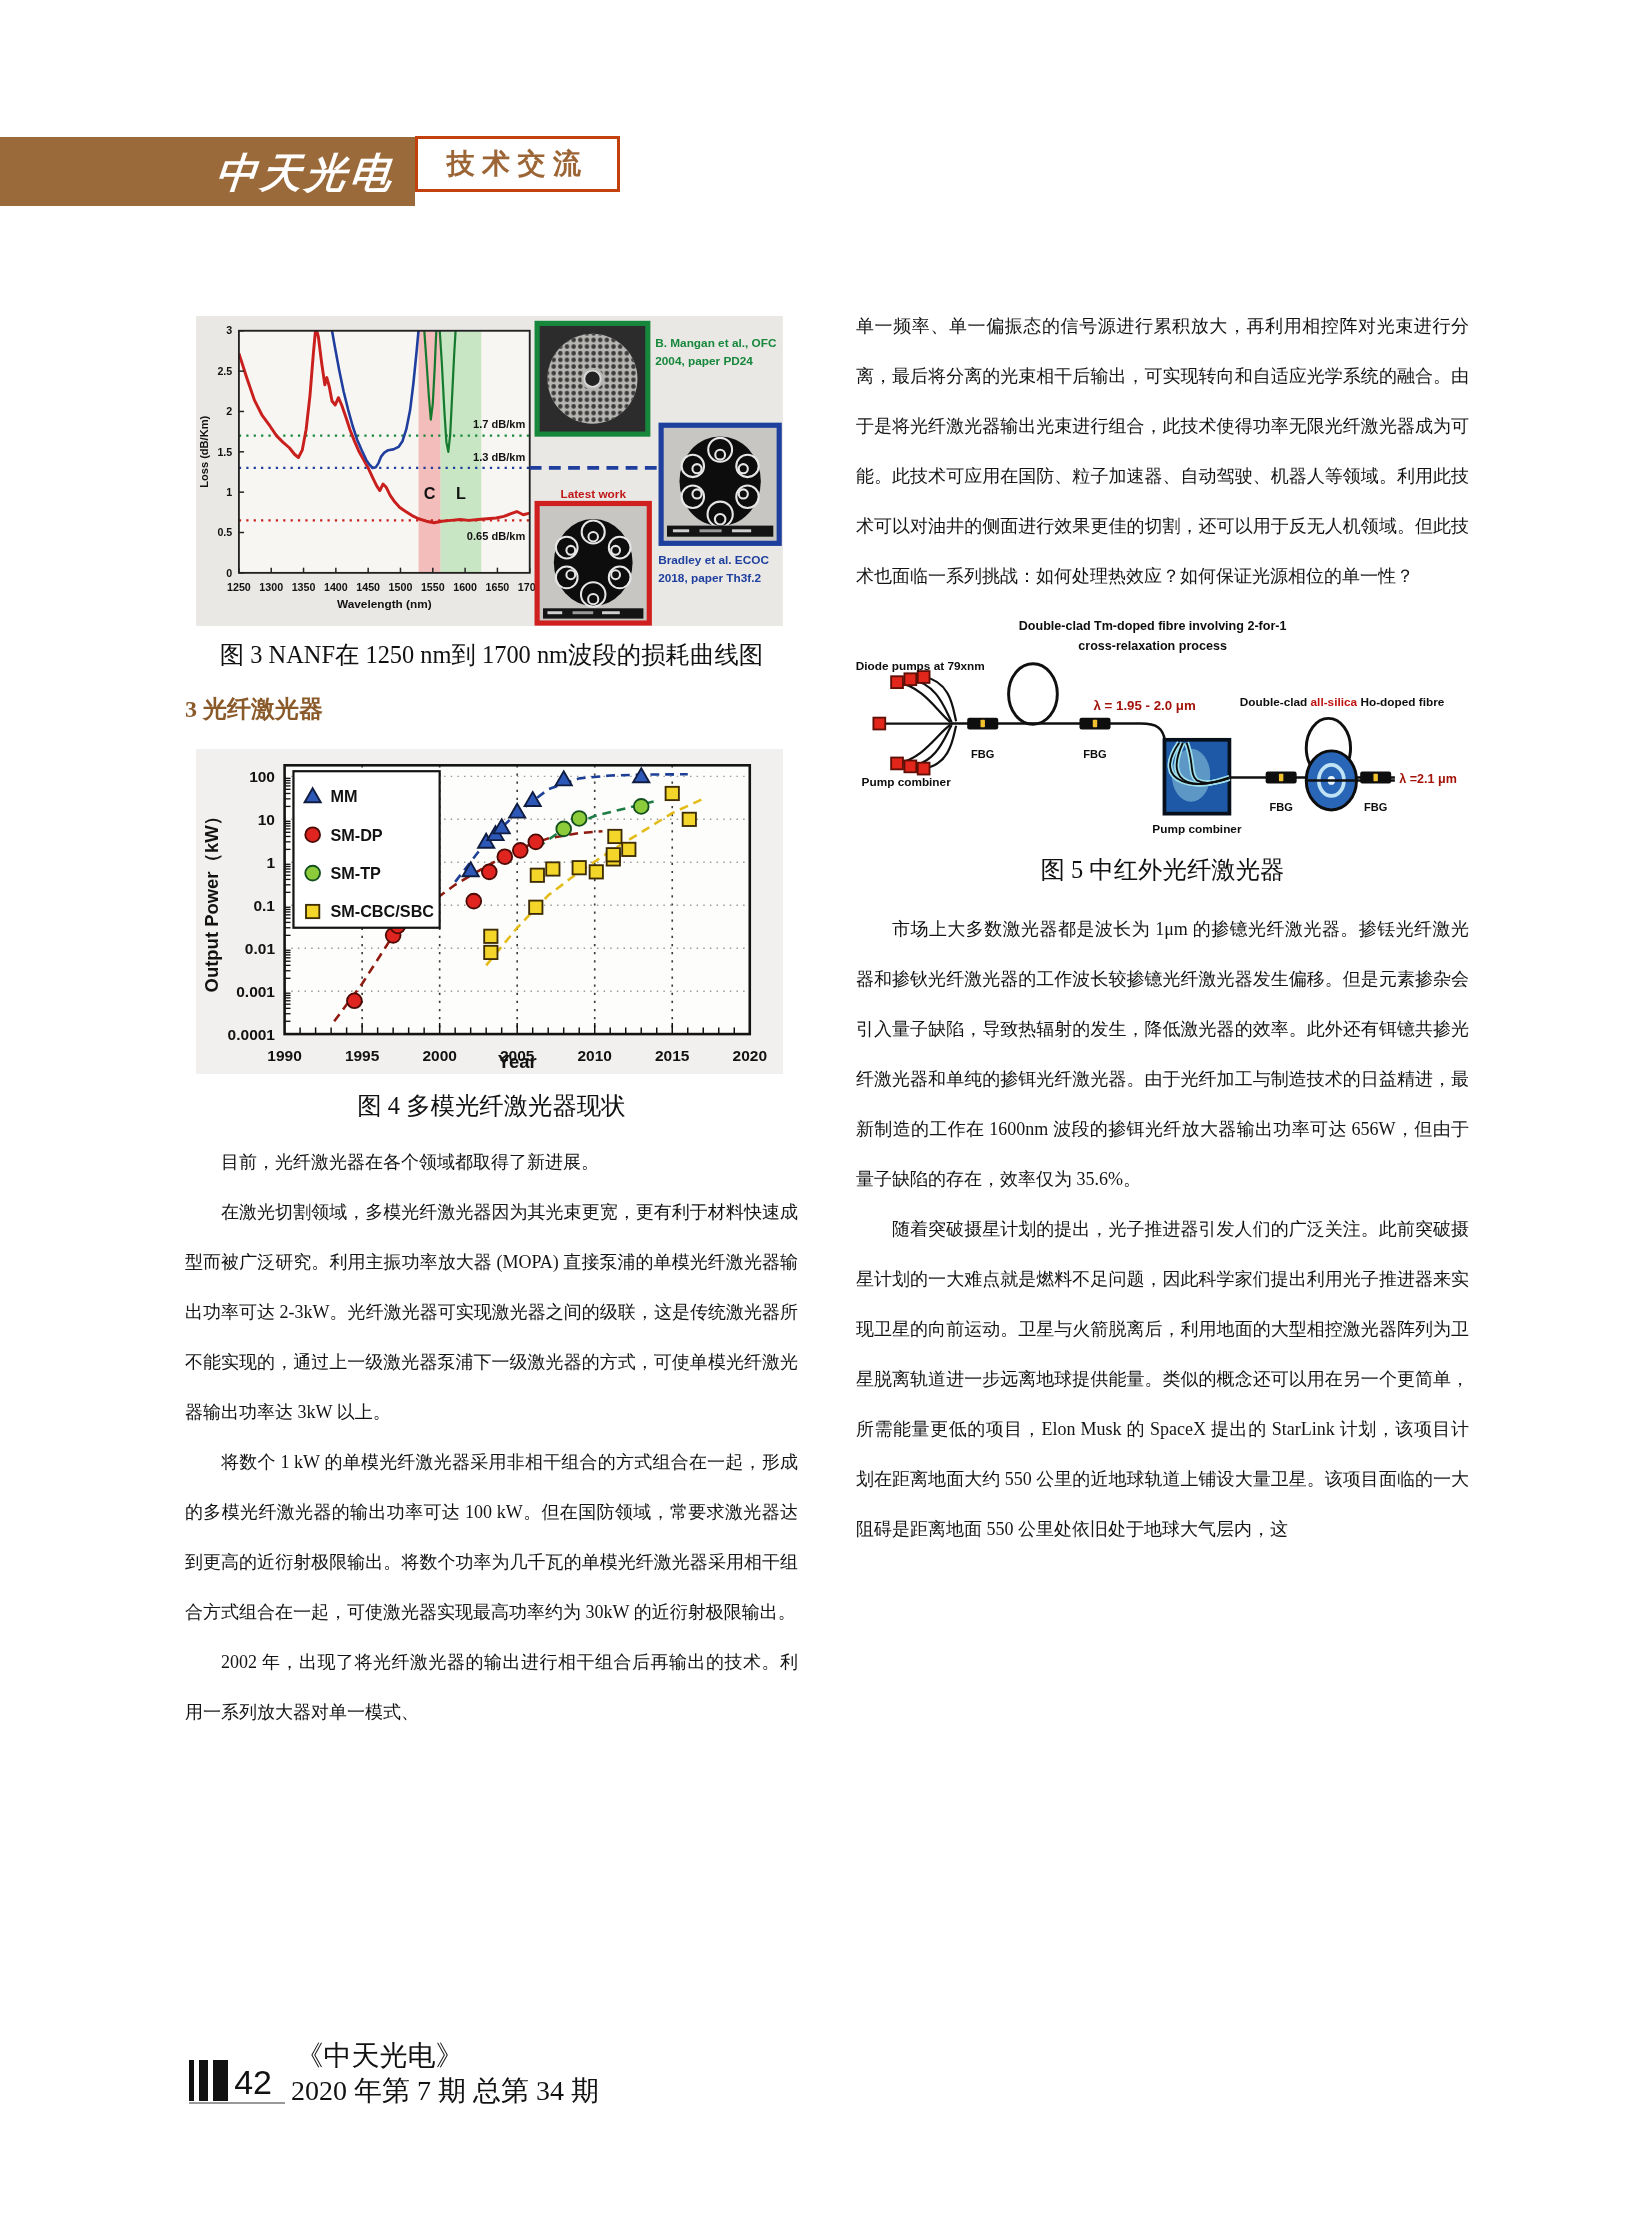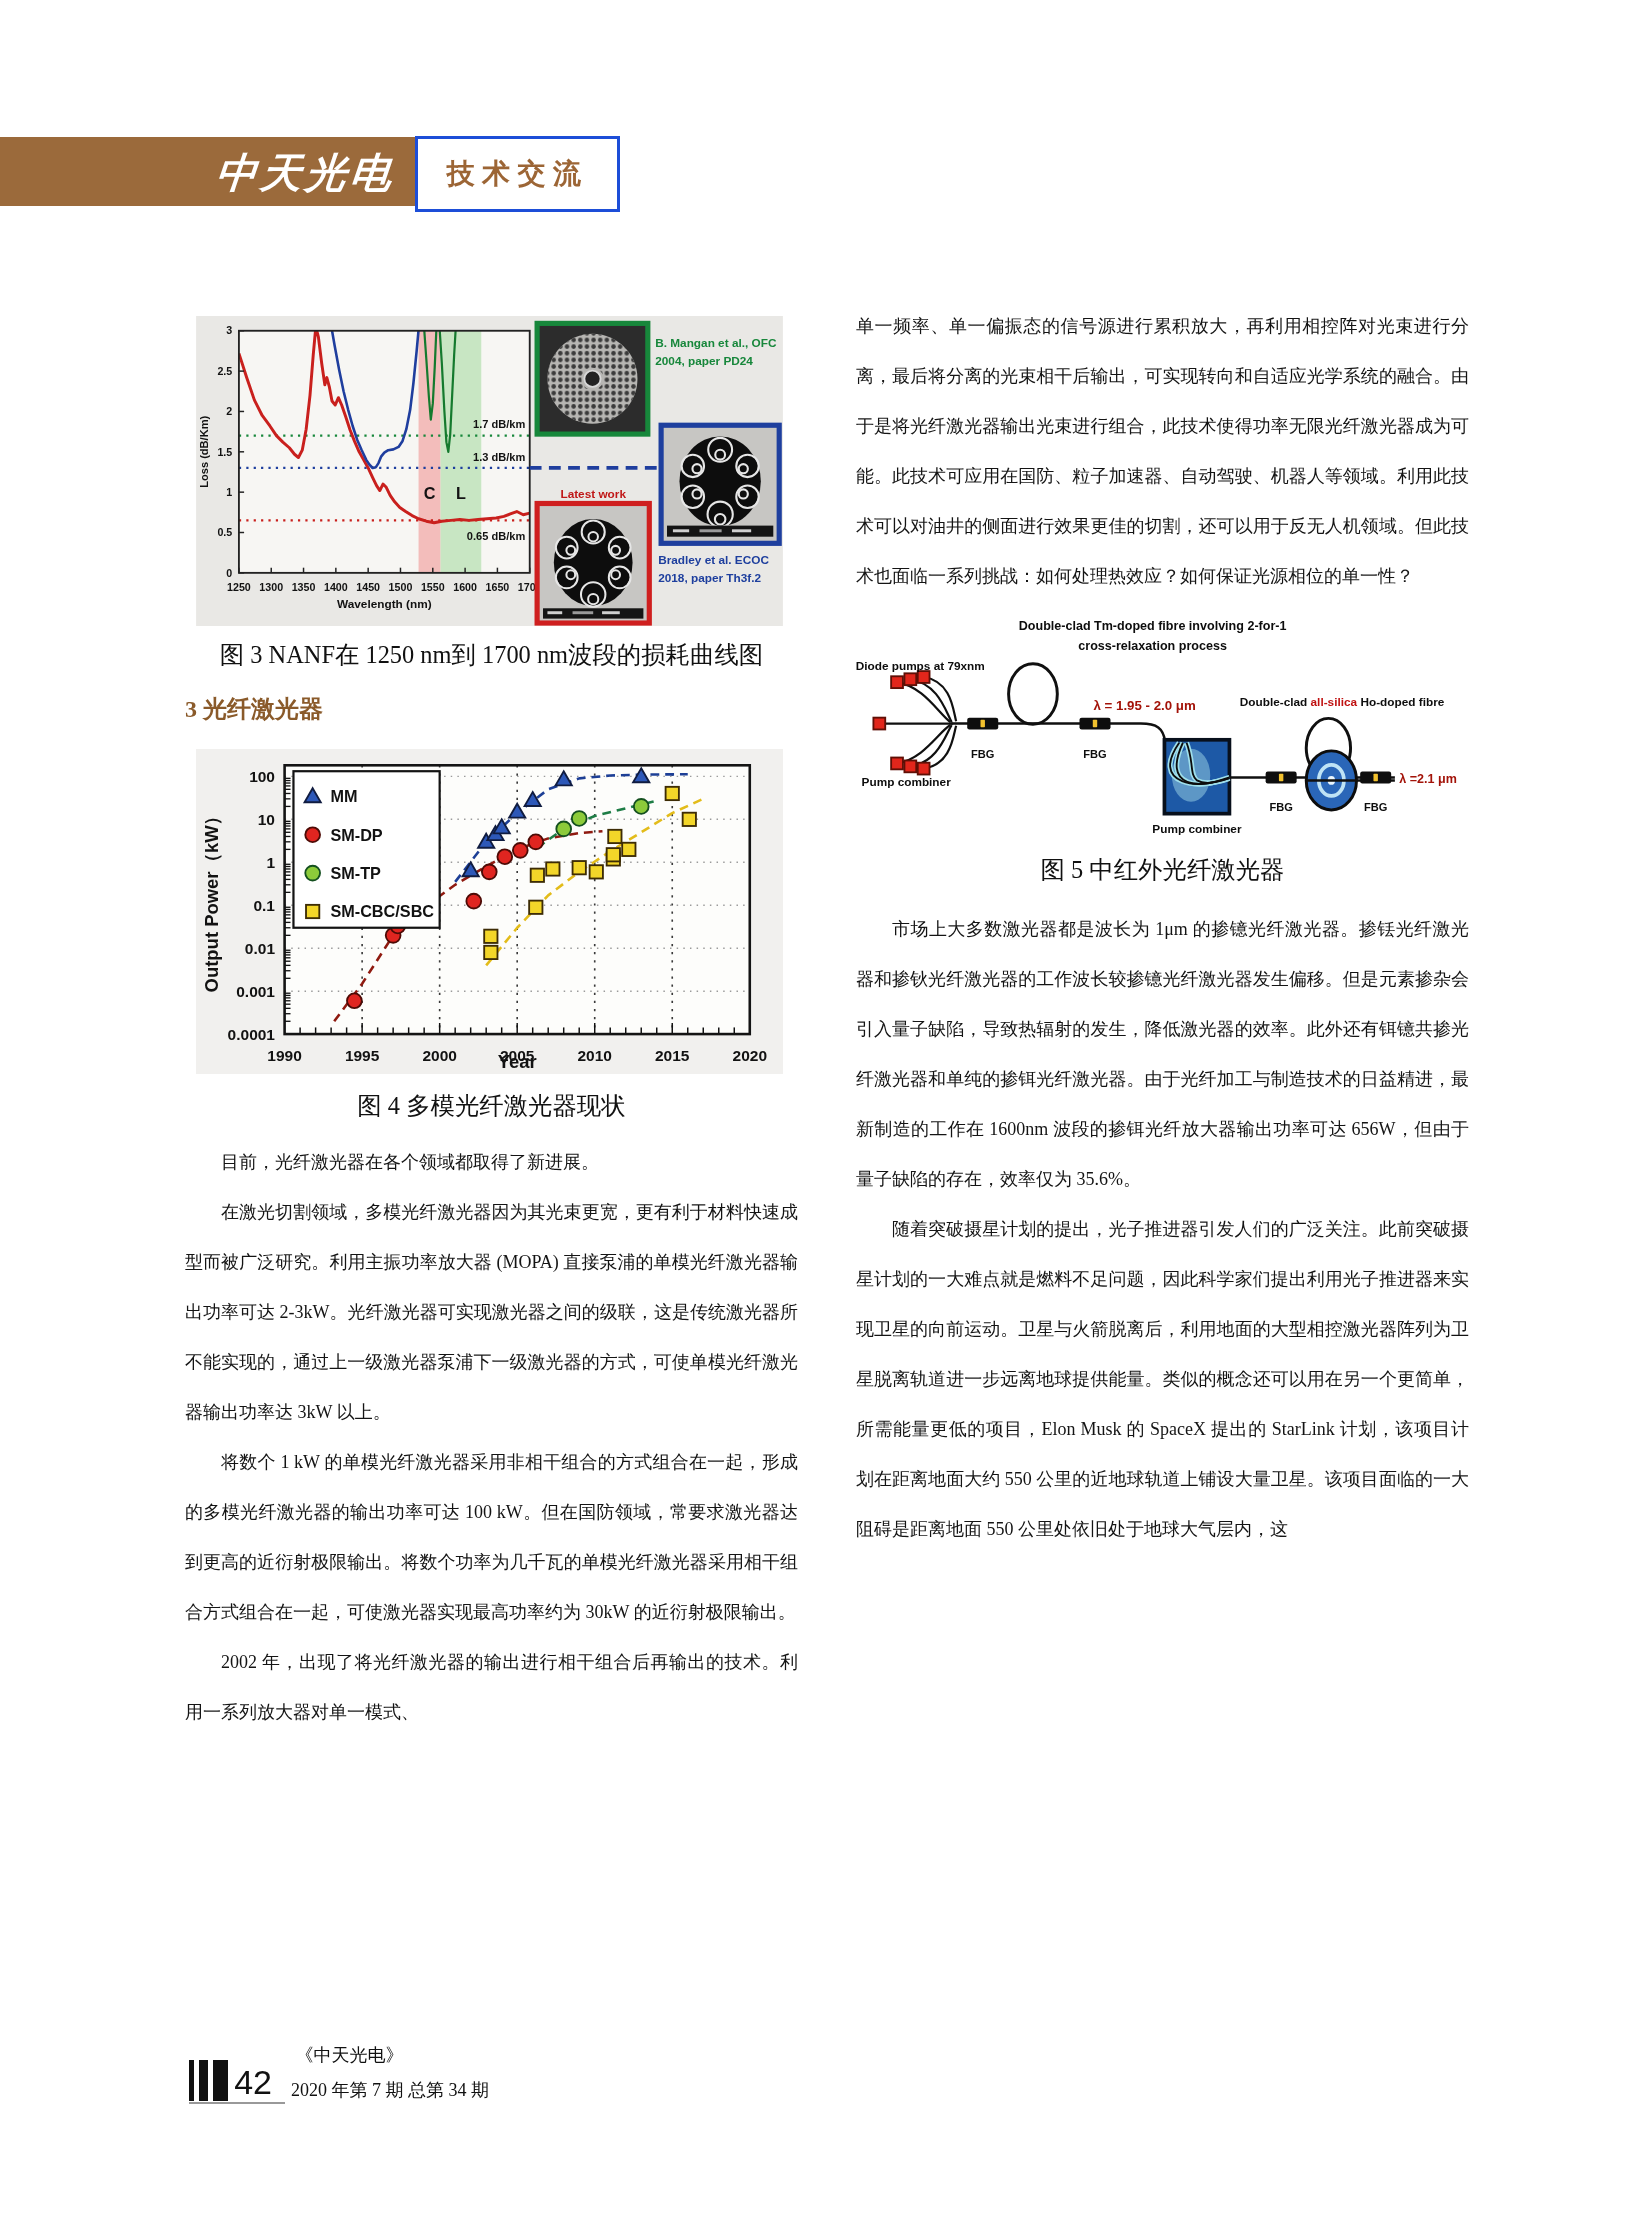--- a/index.html
+++ b/index.html
@@ -4,21 +4,21 @@
 <style>
   *{margin:0;padding:0;box-sizing:border-box}
   html,body{background:#ffffff}
   body{width:1649px;height:2239px;font-family:"Liberation Serif","DejaVu Serif",serif;color:#141414}
   .page{position:relative;width:1649px;height:2239px;overflow:hidden;background:#ffffff}
 
   
   .brand-bar{position:absolute;left:0;top:137px;width:415px;height:69px;background:#9b6a3b}
   .brand-logo{position:absolute;left:216px;top:8.9px;color:#ffffff;font-size:41px;font-weight:bold;font-style:italic;
     letter-spacing:3.7px;font-family:"DejaVu Serif",serif;transform:skewX(-5deg)}
-  .tag-box{position:absolute;left:415px;top:136px;width:205px;height:76px;background:#ffffff;border:3px solid #1d4ed8;
+  .tag-box{position:absolute;left:415px;top:136px;width:205px;height:56px;background:#ffffff;border:3px solid #c2410c;
     display:flex;align-items:center;justify-content:center}
   .tag-box span{color:#9c6535;font-size:28px;letter-spacing:7.4px;font-weight:bold;font-family:"Liberation Sans","DejaVu Sans",sans-serif}
 
   
   .col{position:absolute;width:613px}
   .col.left{left:185px;top:316px}
   .col.right{left:856px;top:301px}
   p.body{font-size:18px;line-height:50px;text-align:justify;color:#141414}
   p.indent{text-indent:2em}
   .caption{font-size:24.4px;text-align:center;color:#111}
@@ -41,21 +41,21 @@
 
   
   footer{position:absolute;left:0;top:2036px;width:1649px;height:103px}
   .pagenum-block{position:absolute;left:189px;top:22px;height:43px;display:flex;align-items:flex-end}
   .bar{display:inline-block;background:#111;height:41px}
   .b1{width:5.2px;margin-right:4.4px}
   .b2{width:9.6px;margin-right:5.2px}
   .b3{width:14.8px}
   .pagenum{font-size:34px;line-height:1.05;margin-left:6px;font-family:"Liberation Sans","DejaVu Sans",sans-serif;color:#111}
   .footer-rule{position:absolute;left:189px;top:66px;width:96px;height:2.2px;background:#999}
-  .journal{position:absolute;left:291px;top:1.5px;font-size:18px;line-height:35px;color:#111}
+  .journal{position:absolute;left:291px;top:1.5px;font-size:28px;line-height:35px;color:#111}
   .journal .jname{padding-left:4.4px}
 </style>
 </head>
 <body>
 
 <div class="page">
 
   <div class="brand-bar">
     <span class="brand-logo">中天光电</span>
   </div>

